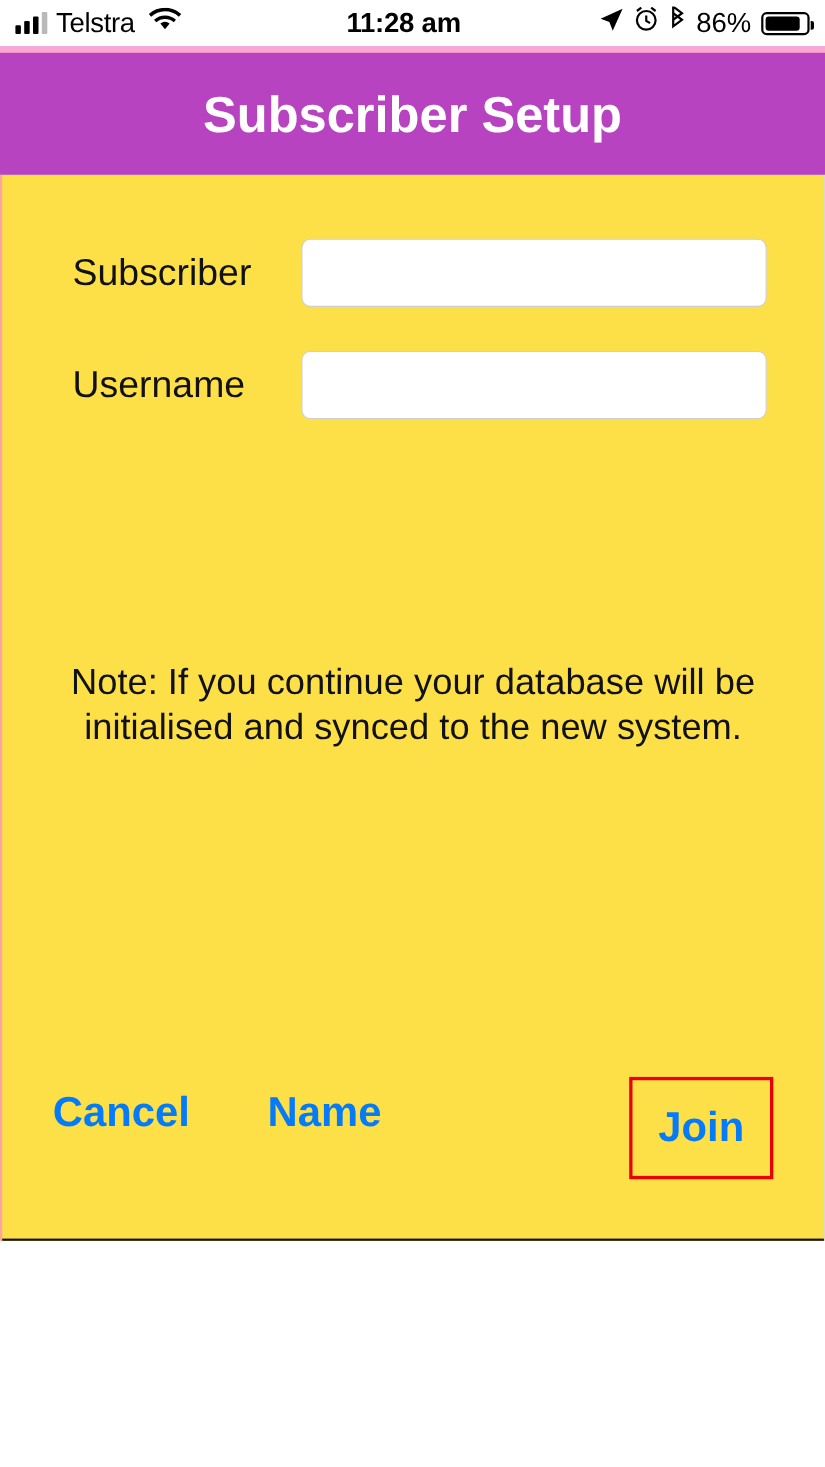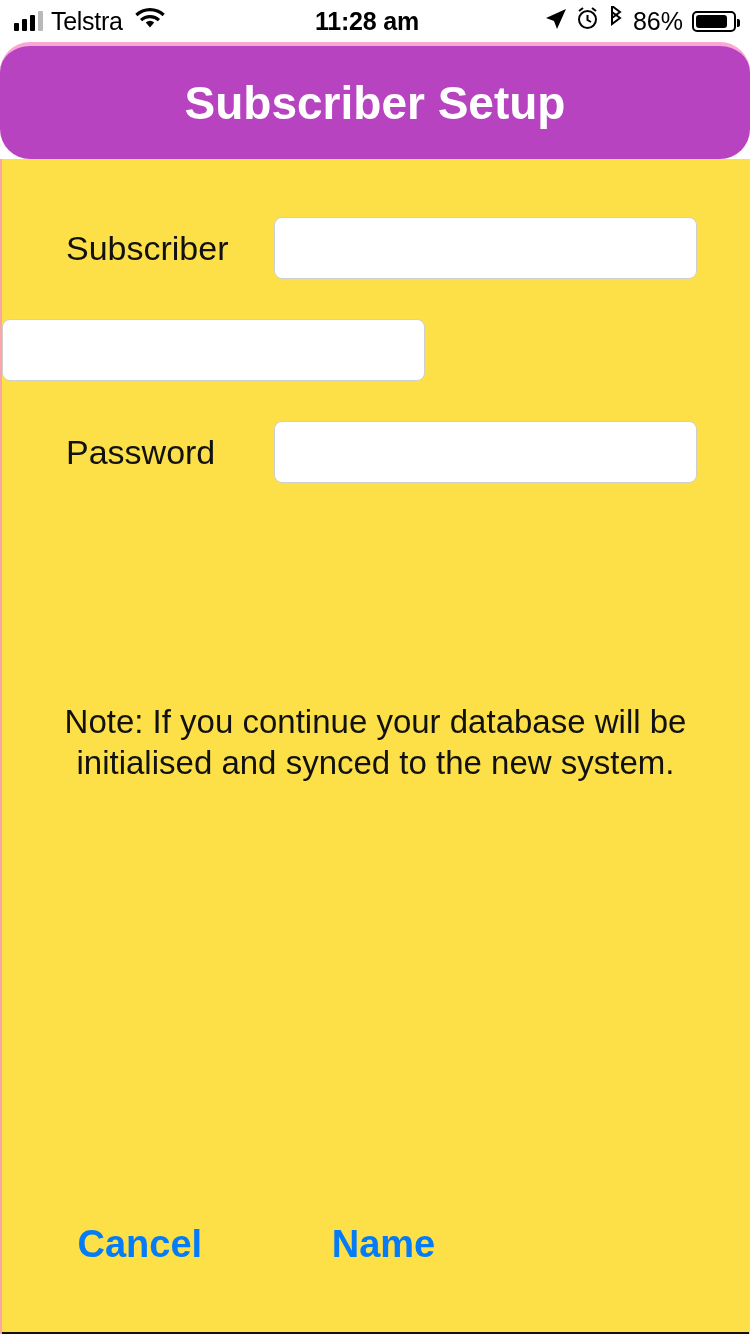--- a/index.html
+++ b/index.html
@@ -6,21 +6,21 @@
   html, body {
     width: 750px;
     height: 1334px;
     background: #ffffff;
     font-family: "Liberation Sans", sans-serif;
     overflow: hidden;
   }
   .phone {
     position: relative;
     width: 750px;
-    height: 1334px;
+    height: 1128px;
     background: #ffffff;
     display: flex;
     flex-direction: column;
   }
 
   
   .status-bar {
     height: 42px;
     flex: 0 0 42px;
     display: flex;
@@ -93,25 +93,24 @@
     left: 2px; top: 2px; bottom: 2px;
     width: 77%;
     background: #000;
     border-radius: 3px;
   }
 
   
   .title-bar {
     flex: 0 0 117px;
     background: #b743c0;
-    border-top: 4px solid #f9a8d4;
+    border-top: 6px solid #f9a8d4;
     display: flex;
     align-items: center;
     justify-content: center;
-    border-radius: 30px;
   }
   .title-bar h1 {
     color: #ffffff;
     font-size: 46px;
     font-weight: bold;
     letter-spacing: 0px;
   }
 
   
   .content {
@@ -253,33 +252,31 @@
   </div>
 
   <div class="content">
 
     <div class="form">
       <div class="form-row">
         <div class="form-label">Subscriber</div>
         <input class="form-input" type="text" value="" style="">
       </div>
       <div class="form-row">
+        <div class="form-label">Username</div>
         <input class="form-input" type="text" value="" style="">
-      </div>
-      <div class="form-row">
-        <div class="form-label">Password</div>
-        <input class="form-input" type="password" value="" style="">
       </div>
     </div>
 
     <div class="help-text">
       <p>Note: If you continue your database will be initialised and synced to the new system.</p>
     </div>
 
     <div class="footer">
       <button class="footer-btn">Cancel</button>
       <button class="footer-btn">Name</button>
       <div class="footer-spacer"></div>
+      <button class="footer-btn highlight">Join</button>
     </div>
 
     <div class="bottom-rule"></div>
   </div>
 </div>
 
 </body></html>

